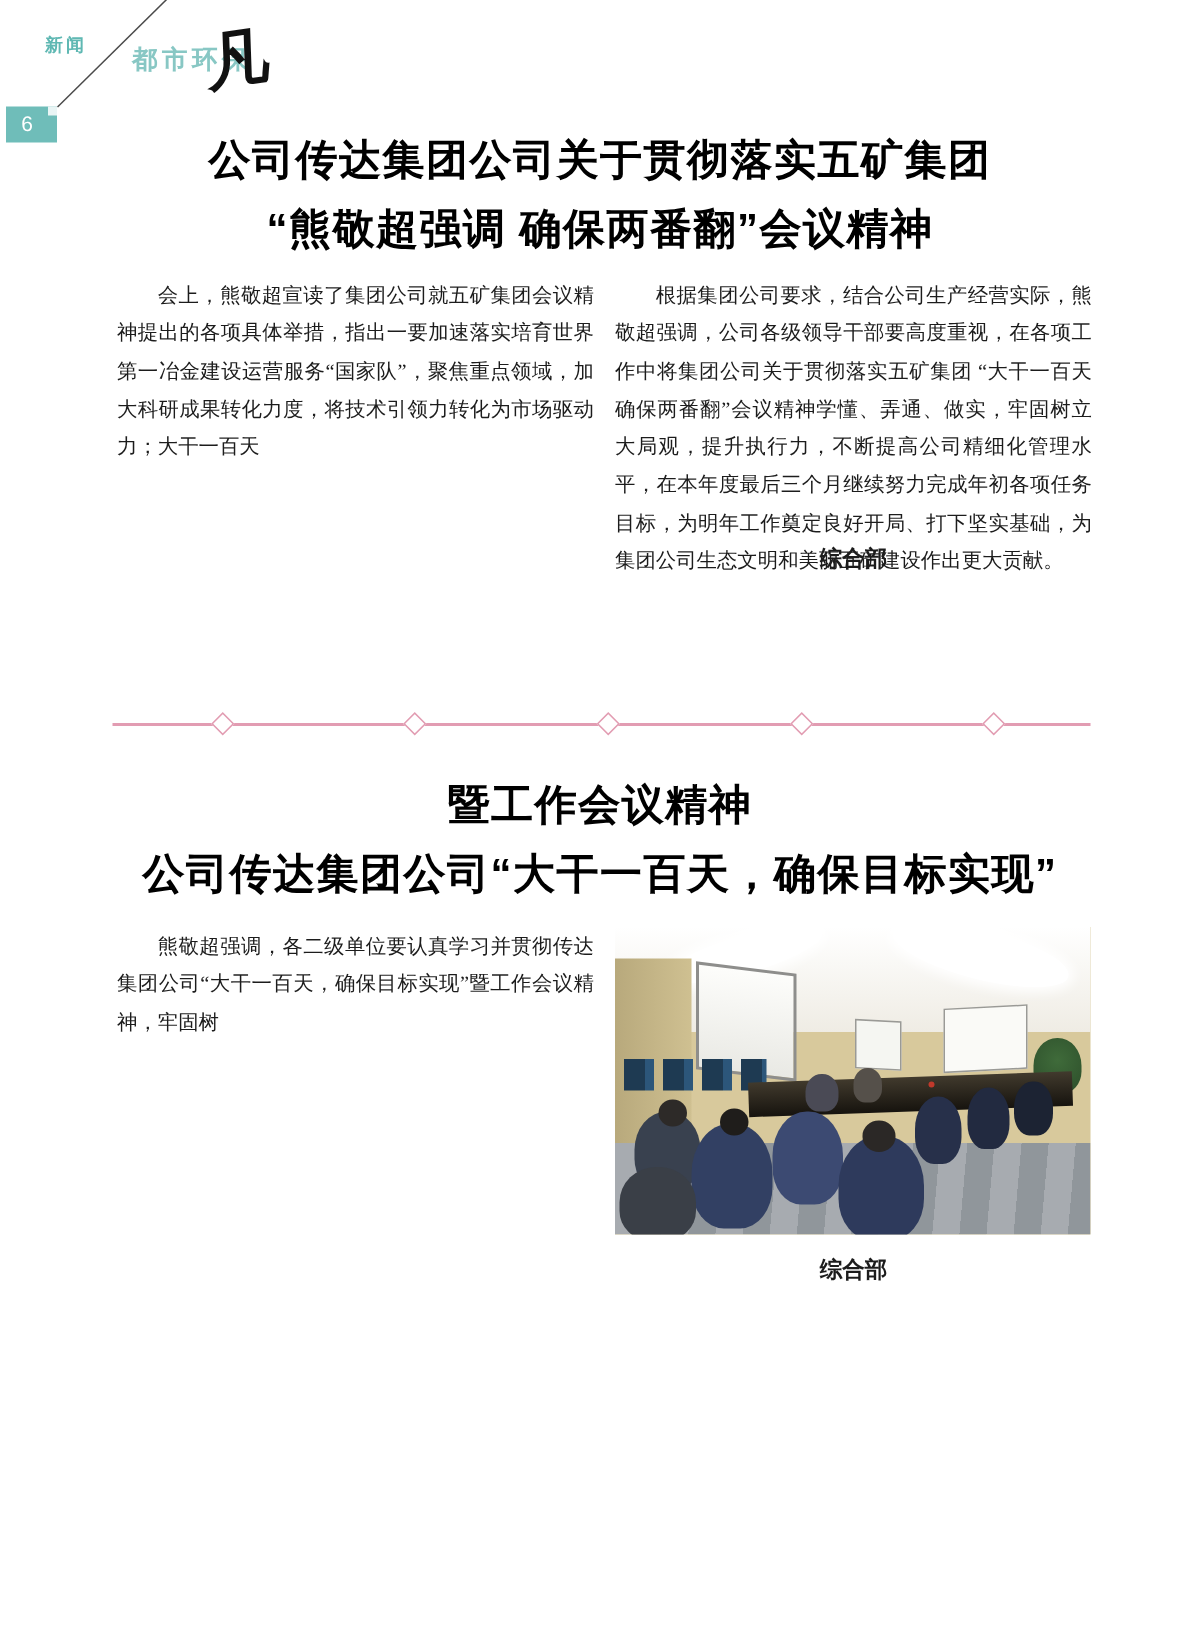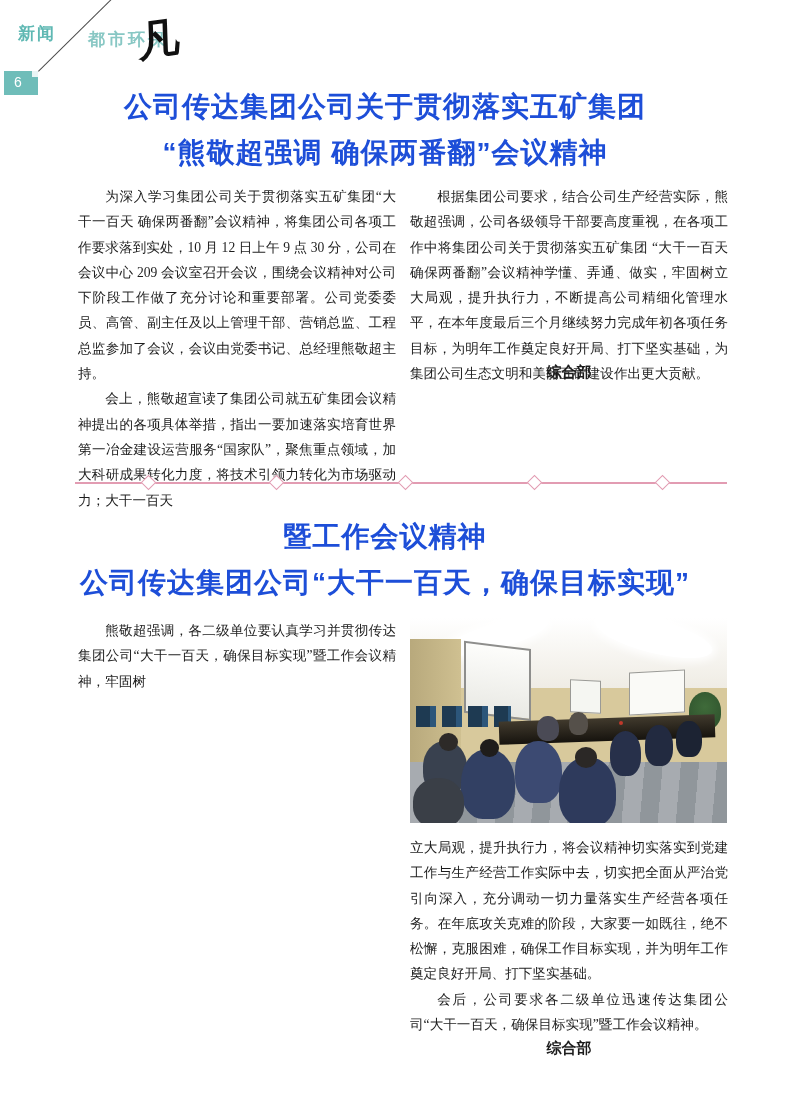--- a/index.html
+++ b/index.html
@@ -1,31 +1,31 @@
 <!DOCTYPE html>
 <html><head>
 <meta charset="utf-8">
 <style>
   html,body{margin:0;padding:0;background:#ffffff;}
   .page{position:relative;width:800px;height:1100px;background:#ffffff;overflow:hidden;
         font-family:"Liberation Sans",sans-serif;color:#1a1a1a;}
 
   
-  .section-label{position:absolute;left:18px;top:22px;font-size:17px;font-weight:700;color:#5fb8b3;letter-spacing:2px;}
+  .section-label{position:absolute;left:30px;top:22px;font-size:12px;font-weight:700;color:#5fb8b3;letter-spacing:2px;}
   .masthead{position:absolute;left:88px;top:28px;font-size:17px;color:#7cc2be;letter-spacing:3px;font-weight:700;opacity:.9;}
   .logo-glyph{position:absolute;left:138px;top:12px;font-size:42px;color:#111;
               font-family:"DejaVu Serif",serif;transform:rotate(-8deg) skewX(-6deg);font-weight:700;}
   .diag-line{position:absolute;left:38px;top:71px;width:106px;height:1.4px;background:#4a4a4a;
              transform-origin:0 0;transform:rotate(-44.6deg);}
   .page-number-badge{position:absolute;left:4px;top:71px;width:34px;height:24px;background:#6fbdb9;}
   .page-number-badge .num{position:absolute;left:0;right:6px;top:3px;text-align:center;color:#ffffff;font-size:14px;}
   .page-number-badge .corner{position:absolute;right:0;top:0;width:6px;height:6px;background:rgba(255,255,255,.85);}
 
   
-  .art-title{position:absolute;left:25px;width:720px;text-align:center;font-weight:700;color:#1d4ed8;
+  .art-title{position:absolute;left:40px;width:720px;text-align:center;font-weight:700;color:#000000;
              font-size:28px;line-height:46px;letter-spacing:1px;}
   .a1-title{top:84px;}
   .a2-title{top:514px;}
 
   
   .body-block{position:absolute;left:78px;width:650px;display:flex;gap:14px;}
   .a1-body{top:184px;}
   .a2-body{top:618px;}
   .col{width:318px;font-family:"Liberation Serif",serif;font-size:13.6px;line-height:25.3px;
        color:#1c1c1c;text-align:justify;}
@@ -95,21 +95,20 @@
     <div class="corner"></div>
   </div>
 
   <div class="art-title a1-title">
     <div>公司传达集团公司关于贯彻落实五矿集团</div>
     <div>“熊敬超强调  确保两番翻”会议精神</div>
   </div>
 
   <div class="body-block a1-body">
     <div class="col">
-        <p class="para">为深入学习集团公司关于贯彻落实五矿集团“大干一百天 确保两番翻”会议精神，将集团公司各项工作要求落到实处，10 月 12 日上午 9 点 30 分，公司在会议中心 209 会议室召开会议，围绕会议精神对公司下阶段工作做了充分讨论和重要部署。公司党委委员、高管、副主任及以上管理干部、营销总监、工程总监参加了会议，会议由党委书记、总经理熊敬超主持。</p>
         <p class="para">会上，熊敬超宣读了集团公司就五矿集团会议精神提出的各项具体举措，指出一要加速落实培育世界第一冶金建设运营服务“国家队”，聚焦重点领域，加大科研成果转化力度，将技术引领力转化为市场驱动力；大干一百天</p>
       </div>
     <div class="col">
       <div>
           <p class="para">根据集团公司要求，结合公司生产经营实际，熊敬超强调，公司各级领导干部要高度重视，在各项工作中将集团公司关于贯彻落实五矿集团 “大干一百天确保两番翻”会议精神学懂、弄通、做实，牢固树立大局观，提升执行力，不断提高公司精细化管理水平，在本年度最后三个月继续努力完成年初各项任务目标，为明年工作奠定良好开局、打下坚实基础，为集团公司生态文明和美丽五矿建设作出更大贡献。</p>
         </div>
       <div class="byline same-line">综合部</div>
     </div>
   </div>
 
@@ -155,21 +154,17 @@
         <div class="person p1"></div>
         <div class="person p2"></div>
         <div class="person p3"></div>
         <div class="person p4"></div>
         <div class="person p5"></div>
         <div class="person head1"></div>
         <div class="person head2"></div>
         <div class="person head3"></div>
       </div>
 
-      <div>
-          <p class="cont">立大局观，提升执行力，将会议精神切实落实到党建工作与生产经营工作实际中去，切实把全面从严治党引向深入，充分调动一切力量落实生产经营各项任务。在年底攻关克难的阶段，大家要一如既往，绝不松懈，克服困难，确保工作目标实现，并为明年工作奠定良好开局、打下坚实基础。</p>
-          <p class="para">会后，公司要求各二级单位迅速传达集团公司“大干一百天，确保目标实现”暨工作会议精神。</p>
-        </div>
       <div class="byline own-line">综合部</div>
     </div>
   </div>
 
 </div>
 
 </body></html>

